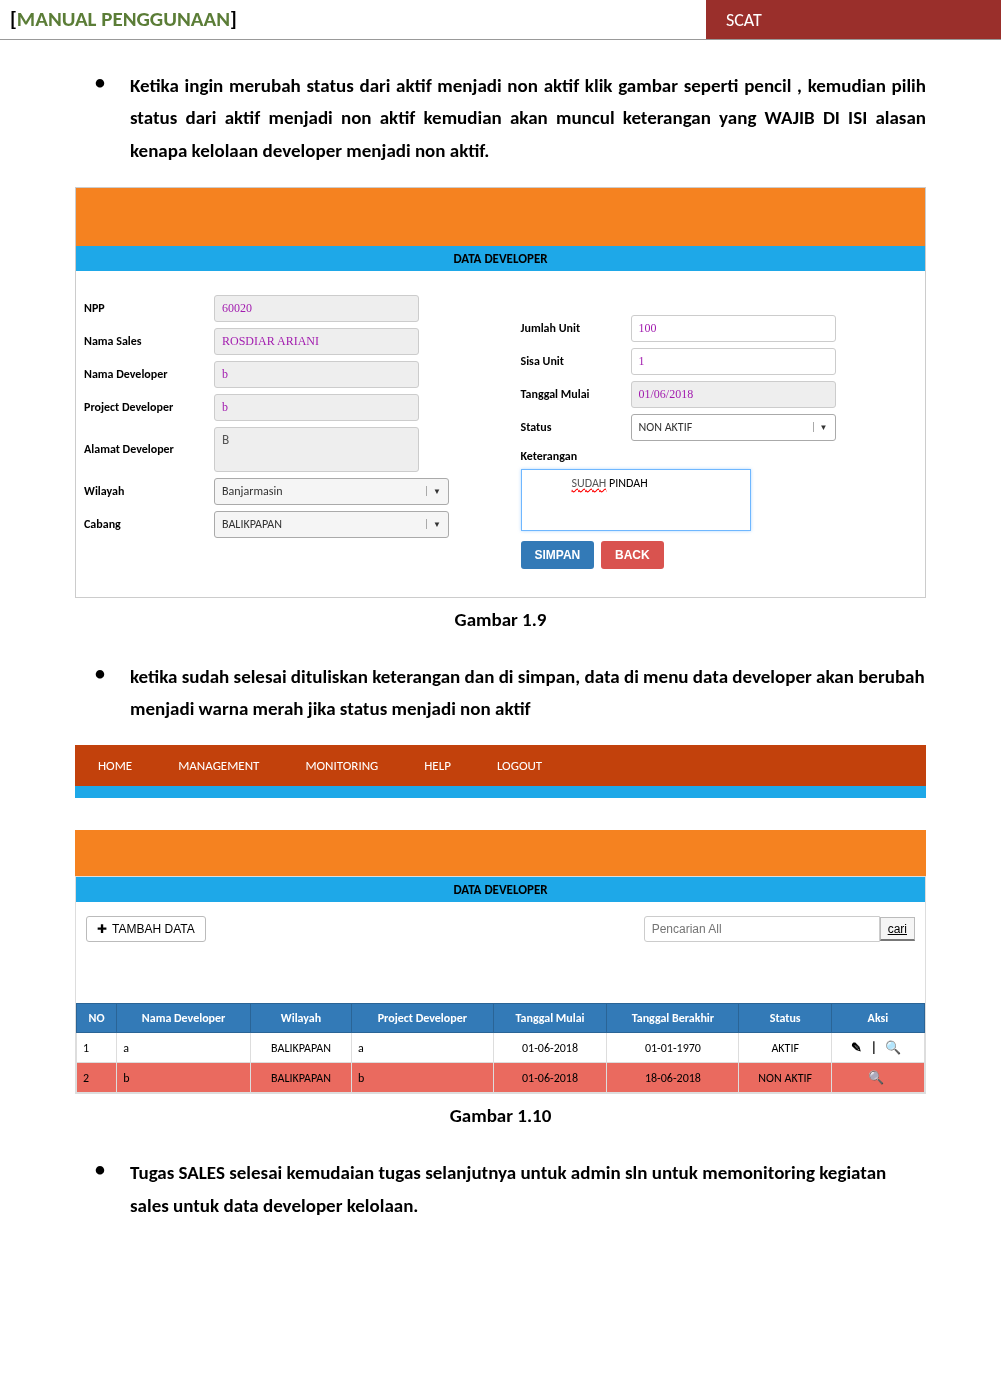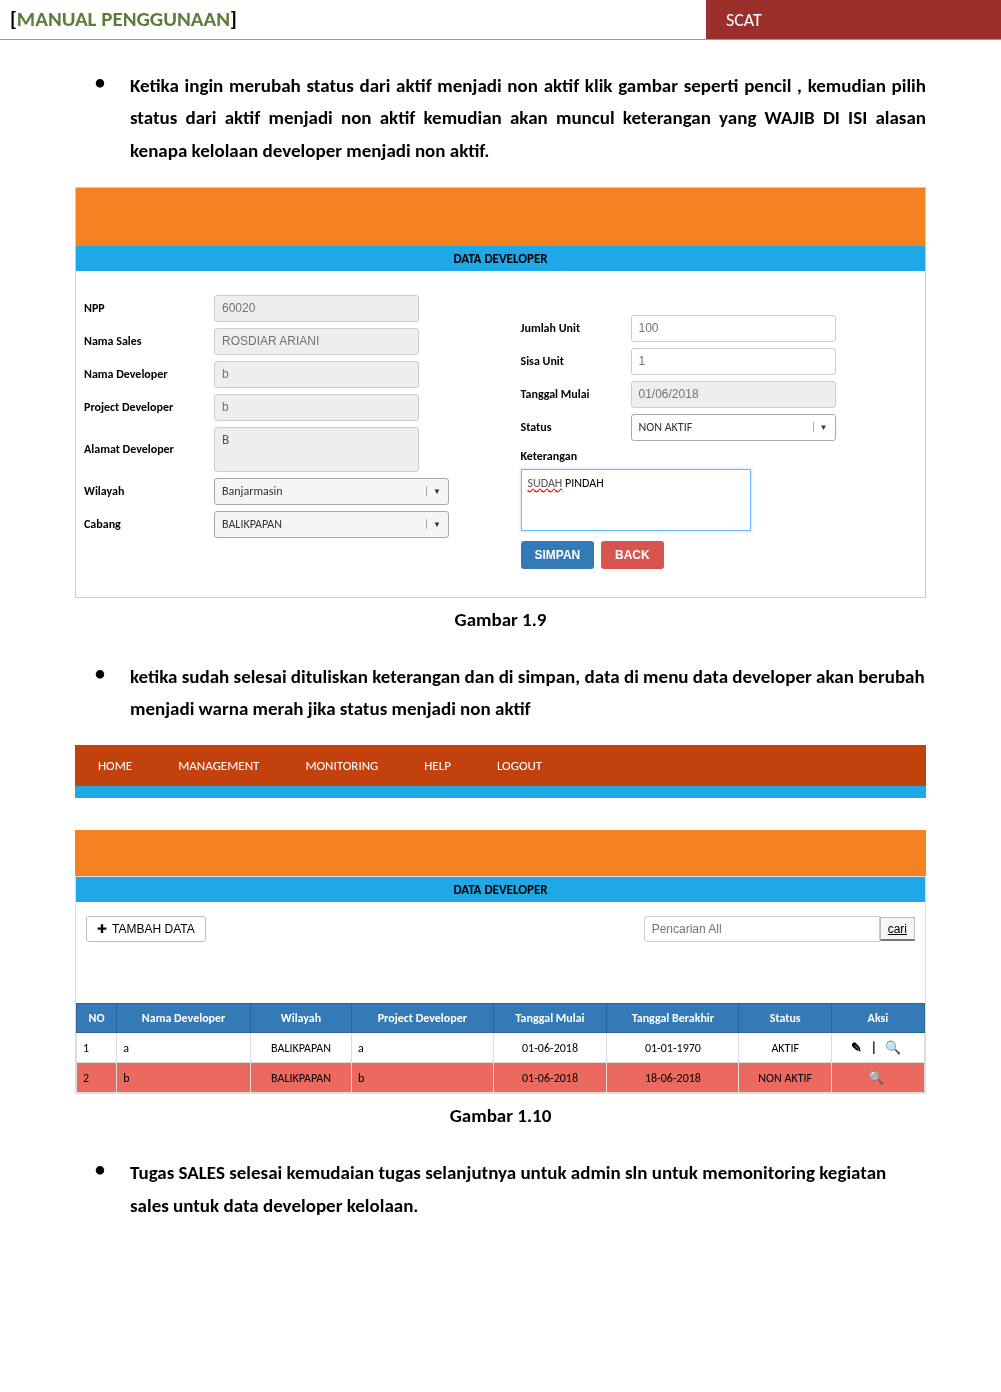--- a/index.html
+++ b/index.html
@@ -17,28 +17,28 @@
   .caption { text-align: center; font-weight: bold; font-size: 19px; margin: 10px 0 30px 0; }
   
   
   .shot1 { border: 1px solid #ccc; margin: 10px 0 8px 0; background: #fff; }
   .orange-bar { height: 58px; background: #f58220; }
   .blue-bar { background: #1ea8e8; text-align: center; font-weight: bold; font-size: 13px; color: #000; padding: 5px 0; }
   .form-area { display: flex; padding: 18px 8px 28px 8px; font-size: 12px; }
   .form-col { flex: 1; }
   .form-row { display: flex; align-items: center; margin: 6px 0; }
   .form-label { font-weight: bold; width: 130px; font-size: 12px; }
-  .form-input { border: 1px solid #ccc; background: #eee; padding: 5px 7px; width: 205px; border-radius: 3px; font-size: 12px; color: #737373; height: 27px; }
+  .form-input { border: 1px solid #ccc; background: #eee; padding: 5px 7px; width: 205px; border-radius: 3px; font-size: 12px; color: #a21caf; height: 27px; font-family: Liberation Serif, serif; }
   .form-input.white { background: #fff; }
   .form-textarea { border: 1px solid #ccc; background: #eee; padding: 5px 7px; width: 205px; border-radius: 3px; font-size: 12px; color: #555; height: 45px; resize: none; }
   .dropdown-box { border: 1px solid #aaa; background: #f5f5f5; padding: 4px 7px; width: 235px; border-radius: 3px; font-size: 12px; color: #333; height: 27px; display: flex; justify-content: space-between; align-items: center; }
   .dropdown-box::after { content: "▼"; font-size: 8px; border-left: 1px solid #aaa; padding-left: 6px; }
   .ket-label { font-weight: bold; margin: 8px 0 6px 0; display: block; }
   .ket-box { border: 1px solid #6fb7ff; background: #fff; padding: 6px; width: 230px; height: 62px; font-size: 12px; box-shadow: 0 0 3px rgba(100,180,255,0.5); }
-  .ket-text { text-decoration: underline wavy red; text-decoration-skip-ink: none; color: #555; }
+  .ket-text { text-decoration: underline wavy red; text-decoration-skip-ink: none; color: #555; margin-left: 44px; }
   .btn-row { margin-top: 10px; }
   .btn-simpan { background: #337ab7; color: #fff; border: none; padding: 7px 14px; font-size: 12px; border-radius: 3px; font-weight: bold; }
   .btn-back { background: #d9534f; color: #fff; border: none; padding: 7px 14px; font-size: 12px; border-radius: 3px; font-weight: bold; margin-left: 4px; }
   
   
   .shot2 { margin: 10px 0 8px 0; }
   .nav-bar { background: #c2410c; color: #fff; display: flex; padding: 0; font-size: 13px; font-weight: normal; }
   .nav-item { padding: 13px 23px; }
   .cyan-strip { height: 12px; background: #1ea8e8; }
   .white-gap { height: 32px; background: #fff; }

